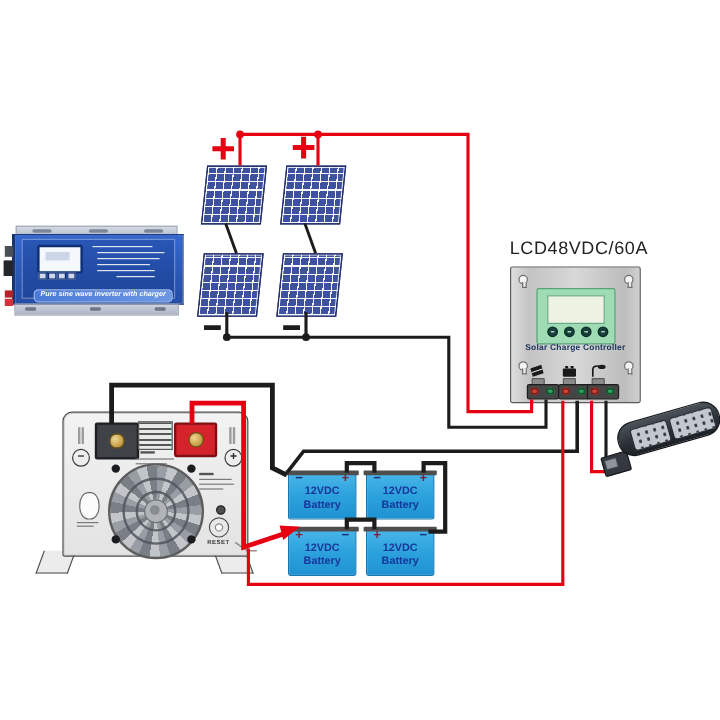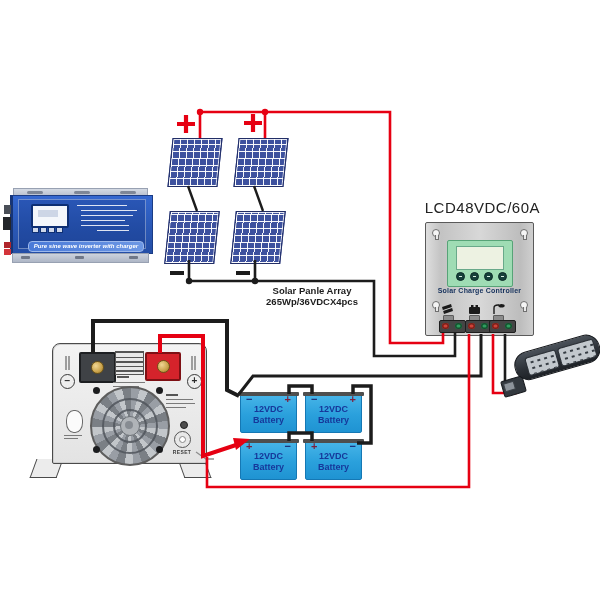--- a/index.html
+++ b/index.html
@@ -122,24 +122,20 @@
     <div class="abs prot" style="left:-7px;top:31px;width:8px;height:13px;background:#23262b"></div>
     <div class="abs prot" style="left:-6px;top:56px;width:7px;height:6px;background:#b0262c"></div>
     <div class="abs prot" style="left:-6px;top:63px;width:7px;height:6px;background:#d3343a"></div>
   </div>
 
   <div class="abs panel z2" style="left:170px;top:138px;width:48px;height:47px"></div>
   <div class="abs panel z2" style="left:236px;top:138px;width:48px;height:47px"></div>
   <div class="abs panel z2" style="left:167px;top:211px;width:48px;height:51px"></div>
   <div class="abs panel z2" style="left:233px;top:211px;width:48px;height:51px"></div>
 
-  <div class="abs annot z3">
-    <div>Solar Panle Array</div>
-    <div>265Wp/36VDCX4pcs</div>
-  </div>
 
   <div class="abs ctrl-title z2">LCD48VDC/60A</div>
   <div class="abs ctrl-body z2">
     <div class="abs keyhole" style="left:6px;top:6px"></div>
     <div class="abs keyhole" style="left:94px;top:6px"></div>
     <div class="abs keyhole" style="left:6px;top:78px"></div>
     <div class="abs keyhole" style="left:94px;top:78px"></div>
     <div class="abs ctrl-green">
       <div class="abs ctrl-lcd"></div>
       <div class="abs cbtn" style="left:8px"></div>

